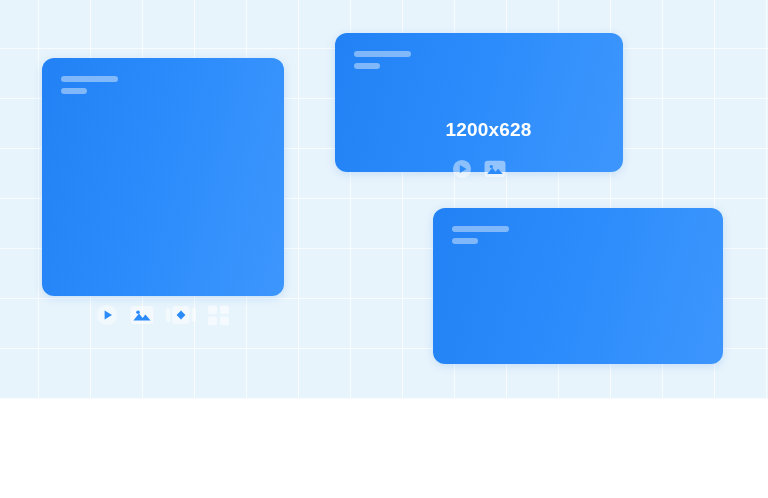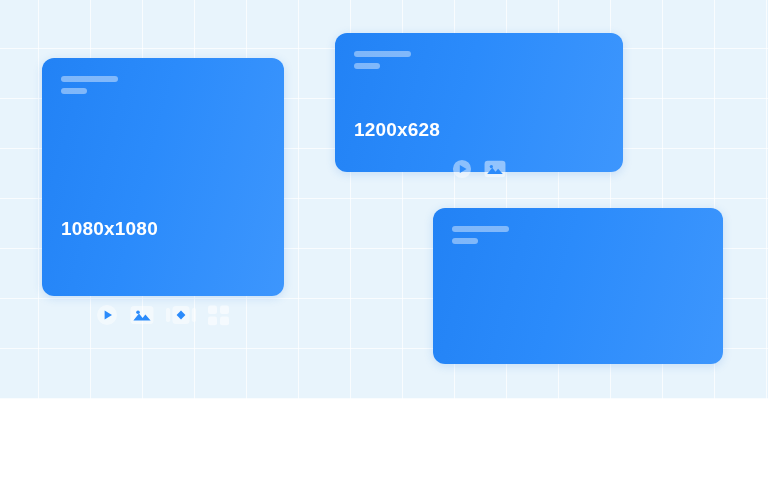--- a/index.html
+++ b/index.html
@@ -57,21 +57,21 @@
     border-radius: 4px;
     height: 6px;
   }
   .bar.long  { width: 57px; margin-bottom: 6px; }
   .bar.short { width: 26px; }
 
   .card-label {
     position: absolute;
     left: 0;
     right: 0;
-    text-align: left;
+    text-align: center;
     color: #ffffff;
     font-weight: bold;
     letter-spacing: 0.2px;
     white-space: nowrap;
     margin-left: 19px;
   }
 
   .card-icons {
     position: absolute;
     left: 0;
@@ -116,21 +116,20 @@
 
 <div id="page">
 
   <div class="canvas">
 
     <div class="card" id="card-1080">
       <div class="card-lines">
         <div class="bar long"></div>
         <div class="bar short"></div>
       </div>
-      <div class="card-label">1080x1080</div>
       <div class="card-icons">
         <span class="ico">
           <svg width="22" height="22" viewBox="0 0 22 22">
             <circle cx="11" cy="11" r="10" fill="rgba(255,255,255,0.45)"></circle>
             <path d="M8.6 6.6 L16 11 L8.6 15.4 Z" fill="#2b8bfb"></path>
           </svg>
         </span>
         <span class="ico">
           <svg width="24" height="22" viewBox="0 0 24 22">
             <rect x="0.5" y="2" width="23" height="18" rx="3.5" fill="rgba(255,255,255,0.48)"></rect>

